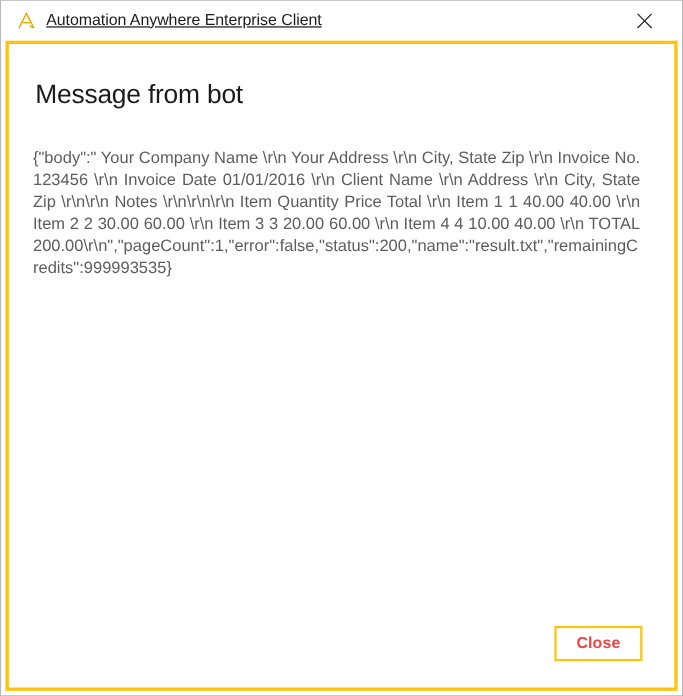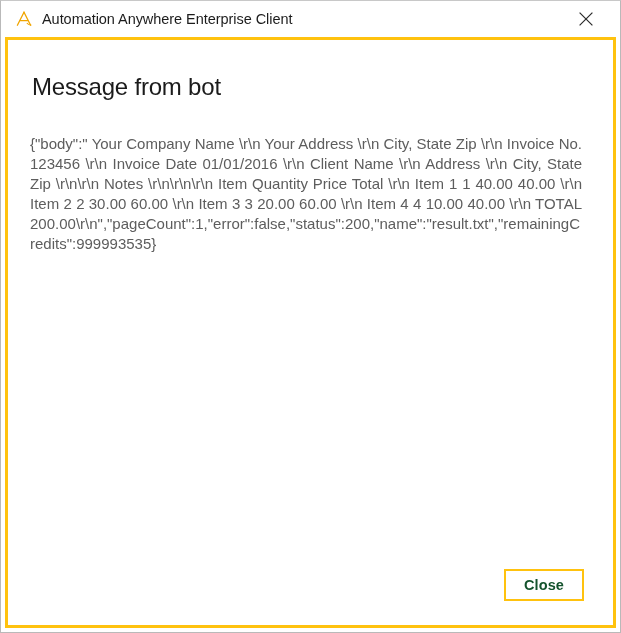--- a/index.html
+++ b/index.html
@@ -31,20 +31,21 @@
   .titlebar {
     height: 36px;
     min-height: 36px;
     background: #ffffff;
     display: flex;
     align-items: center;
     padding: 0 12px 0 12px;
     box-sizing: border-box;
     position: relative;
     user-select: none;
+    text-decoration: underline;
   }
   .app-icon {
     width: 22px;
     height: 22px;
     margin-right: 7px;
     display: flex;
     align-items: center;
     justify-content: center;
     flex: 0 0 auto;
   }
@@ -116,21 +117,21 @@
     display: flex;
     justify-content: flex-end;
     padding: 0 29px 24px 0;
   }
   .close-button {
     min-width: 68px;
     height: 32px;
     padding: 0 18px;
     background: #ffffff;
     border: 2px solid #ffc20e;
-    color: #14532d;
+    color: #ef4444;
     font-size: 14.5px;
     font-weight: bold;
     font-family: "Liberation Sans", sans-serif;
     cursor: pointer;
     letter-spacing: 0.1px;
     line-height: 1;
     display: inline-flex;
     align-items: center;
     justify-content: center;
   }

